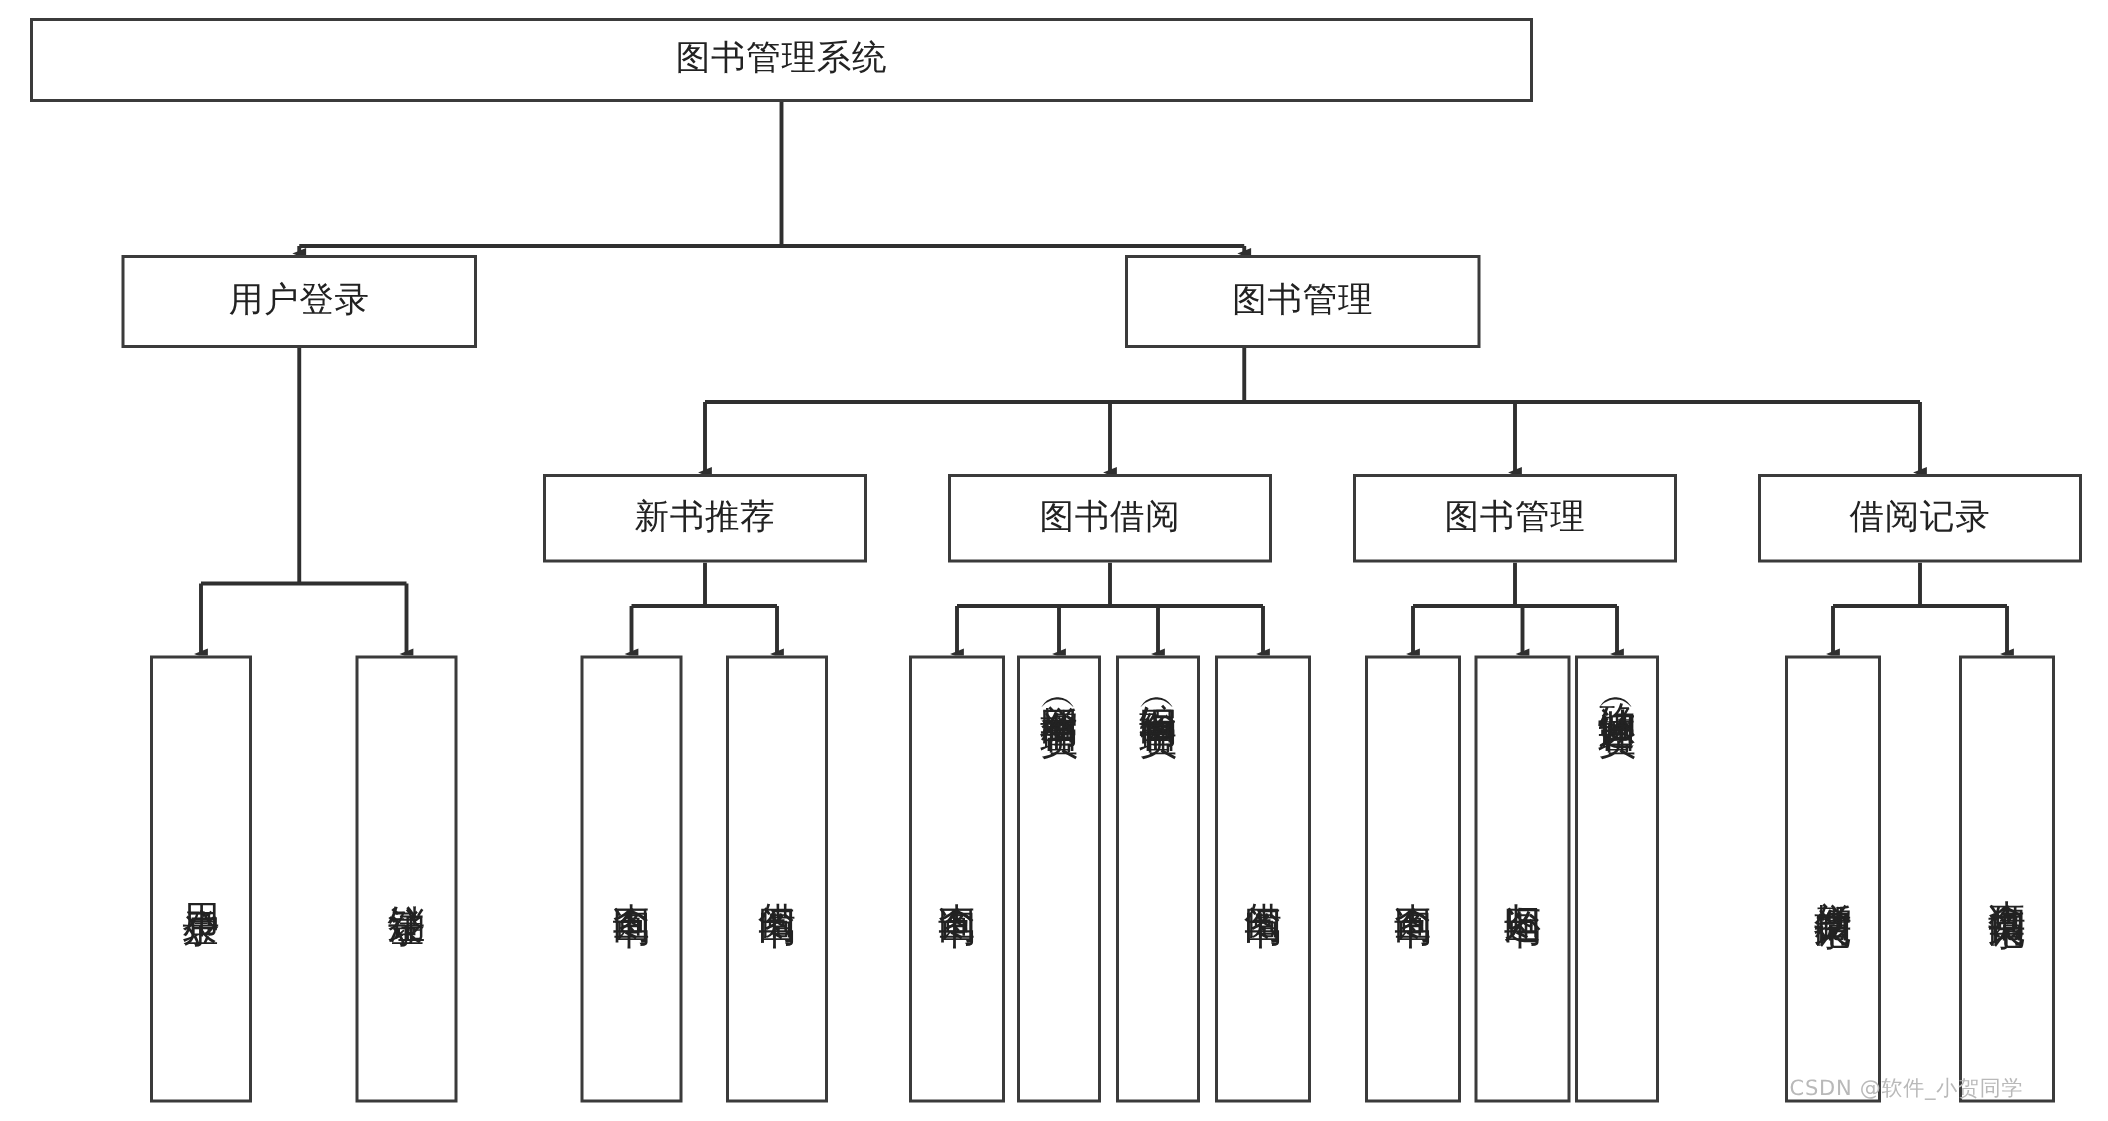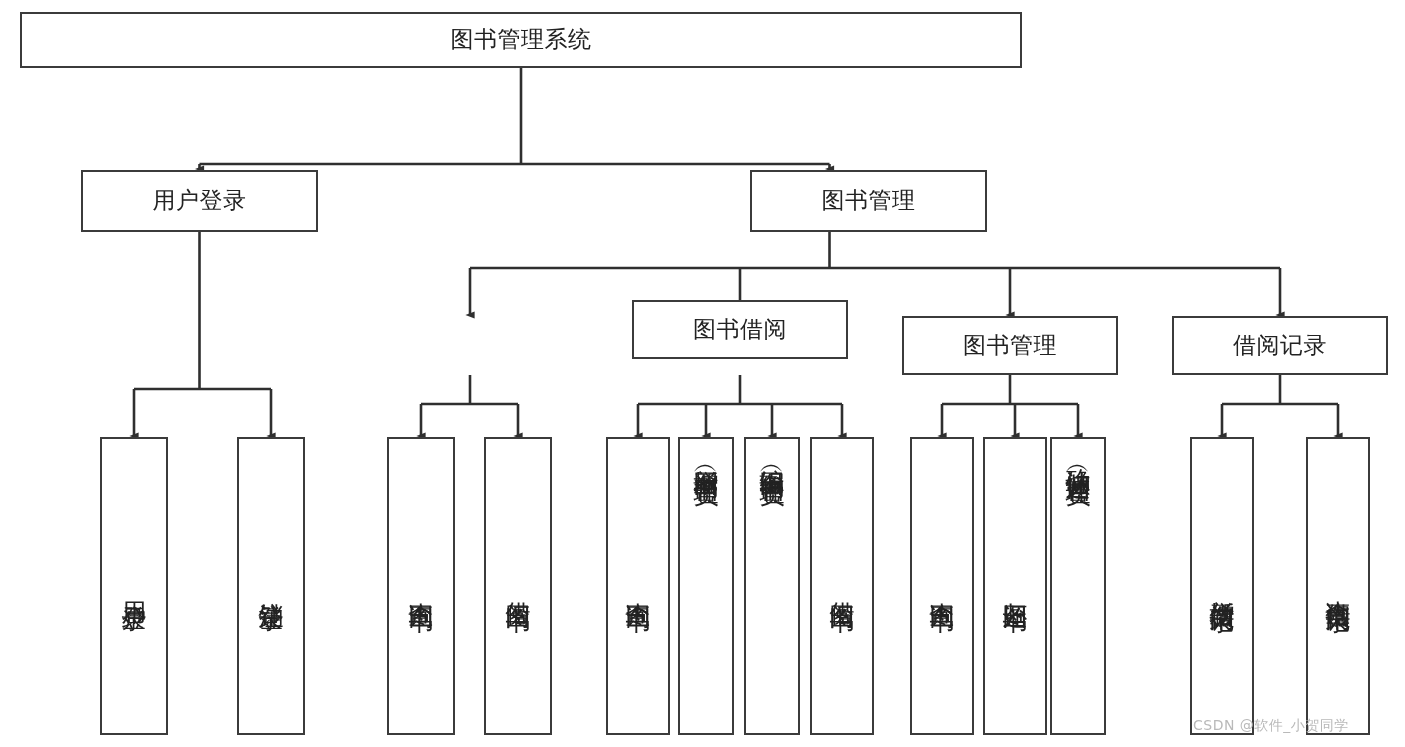--- a/index.html
+++ b/index.html
@@ -127,21 +127,24 @@
     <span class="label">图书管理系统</span>
   </div>
 
   <div class="node horiz" style="left: 81px; top: 170px; width: 237px; height: 62px;">
     <span class="label">用户登录</span>
   </div>
   <div class="node horiz" style="left: 711px; top: 170px; width: 237px; height: 62px; margin-left: 39px;">
     <span class="label">图书管理</span>
   </div>
 
-  <div class="node horiz" style="left: 632px; top: 300px; width: 216px; height: 59px;">
+  <div class="node horiz" style="left: 362px; top: 316px; width: 216px; height: 59px;">
+    <span class="label">新书推荐</span>
+  </div>
+  <div class="node horiz" style="left: 632px; top: 316px; width: 216px; height: 59px;">
     <span class="label">图书借阅</span>
   </div>
   <div class="node horiz" style="left: 902px; top: 316px; width: 216px; height: 59px;">
     <span class="label">图书管理</span>
   </div>
   <div class="node horiz" style="left: 1172px; top: 316px; width: 216px; height: 59px;">
     <span class="label">借阅记录</span>
   </div>
 
   <div class="node vert centered" style="left: 100px; top: 437px; width: 68px; height: 298px;">

